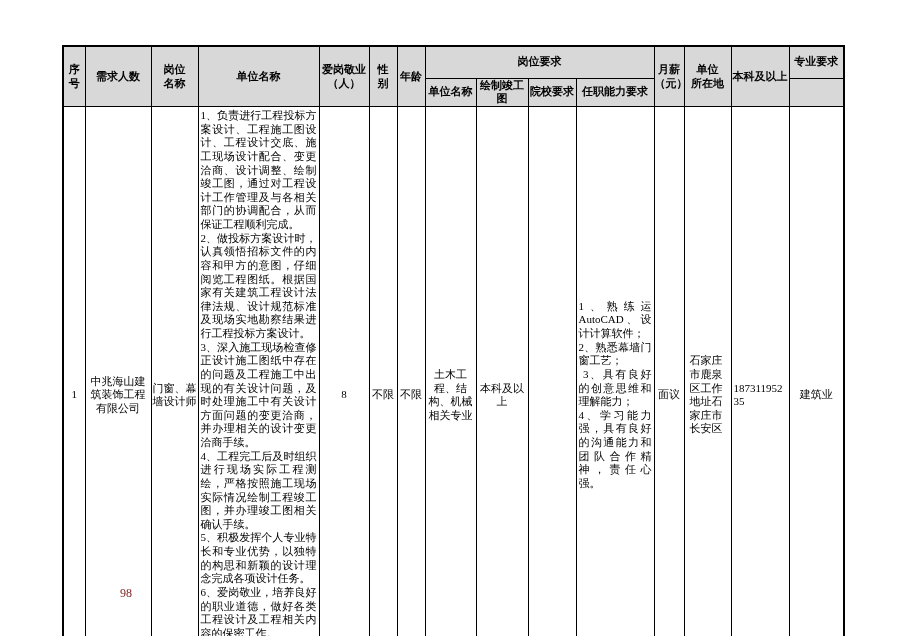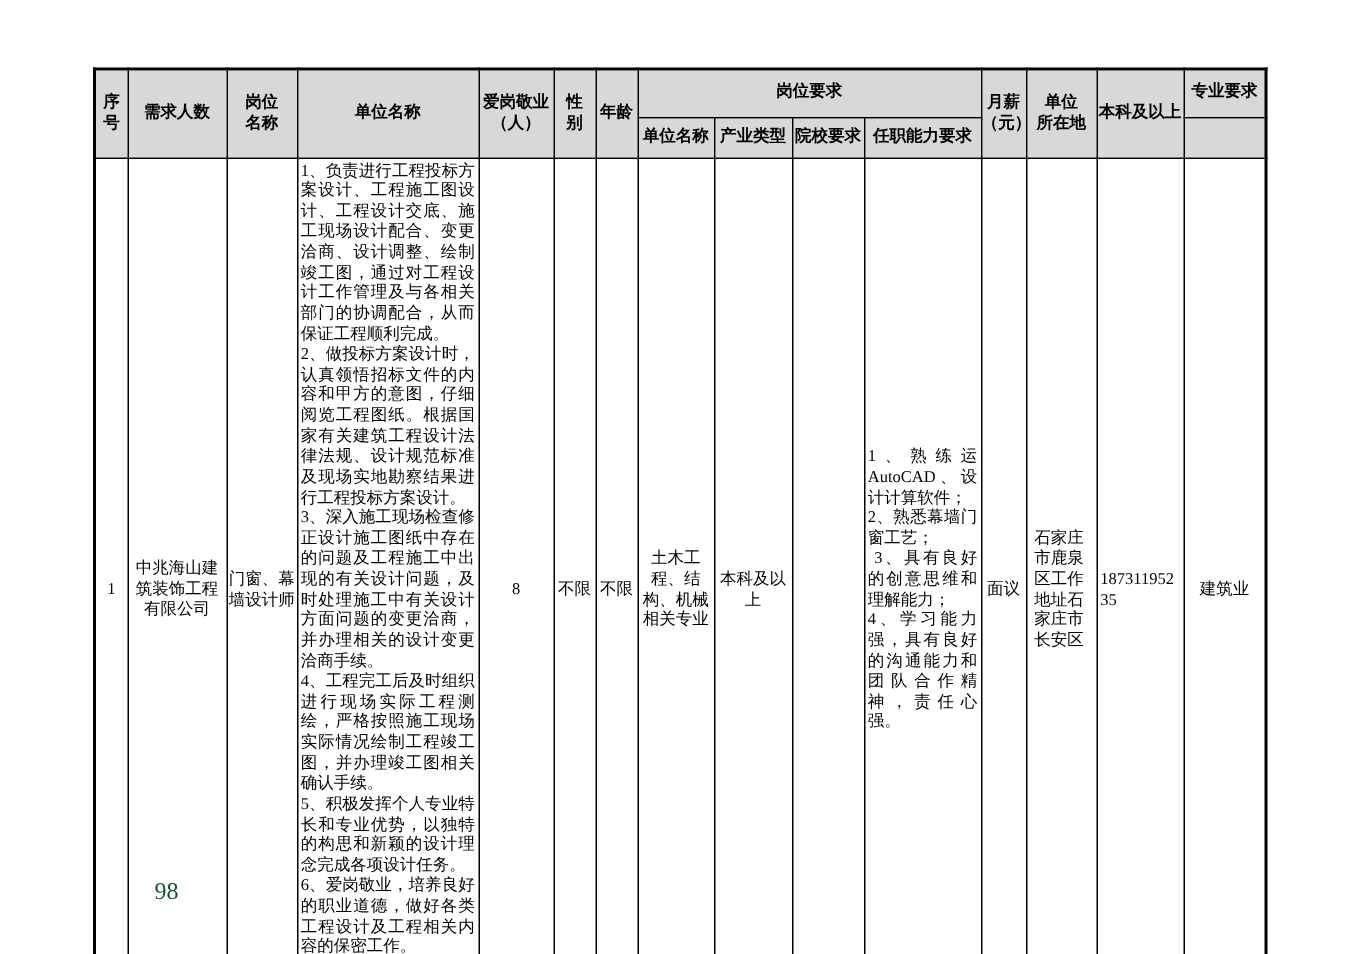--- a/index.html
+++ b/index.html
@@ -65,24 +65,24 @@
     text-align: left;
     padding: 1px 5px;
   }
   td.cell-hotline {
     text-align: left;
     word-break: break-all;
     padding: 1px 2px;
   }
   .page-number {
     position: absolute;
-    left: 103px;
+    left: 120px;
     top: 586px;
-    font-size: 16px;
-    color: #14532d;
+    font-size: 12px;
+    color: #7f1d1d;
   }
 </style>
 </head>
 <body>
 
 <div class="page">
 
   <table class="job-table">
     <colgroup>
       <col style="width:22px">
@@ -116,21 +116,21 @@
         <th colspan="4">岗位要求</th>
         <th rowspan="2">月薪
 （元）</th>
         <th rowspan="2">单位
 所在地</th>
         <th rowspan="2">本科及以上</th>
         <th>专业要求</th>
       </tr>
       <tr class="hrow2">
         <th>单位名称</th>
-        <th>产业类型</th>
+        <th>绘制竣工图</th>
         <th>院校要求</th>
         <th>任职能力要求</th>
         <th></th>
       </tr>
     </thead>
     <tbody>
       <tr>
         <td>1</td>
         <td>中兆海山建筑装饰工程有限公司</td>
         <td>门窗、幕墙设计师</td>

